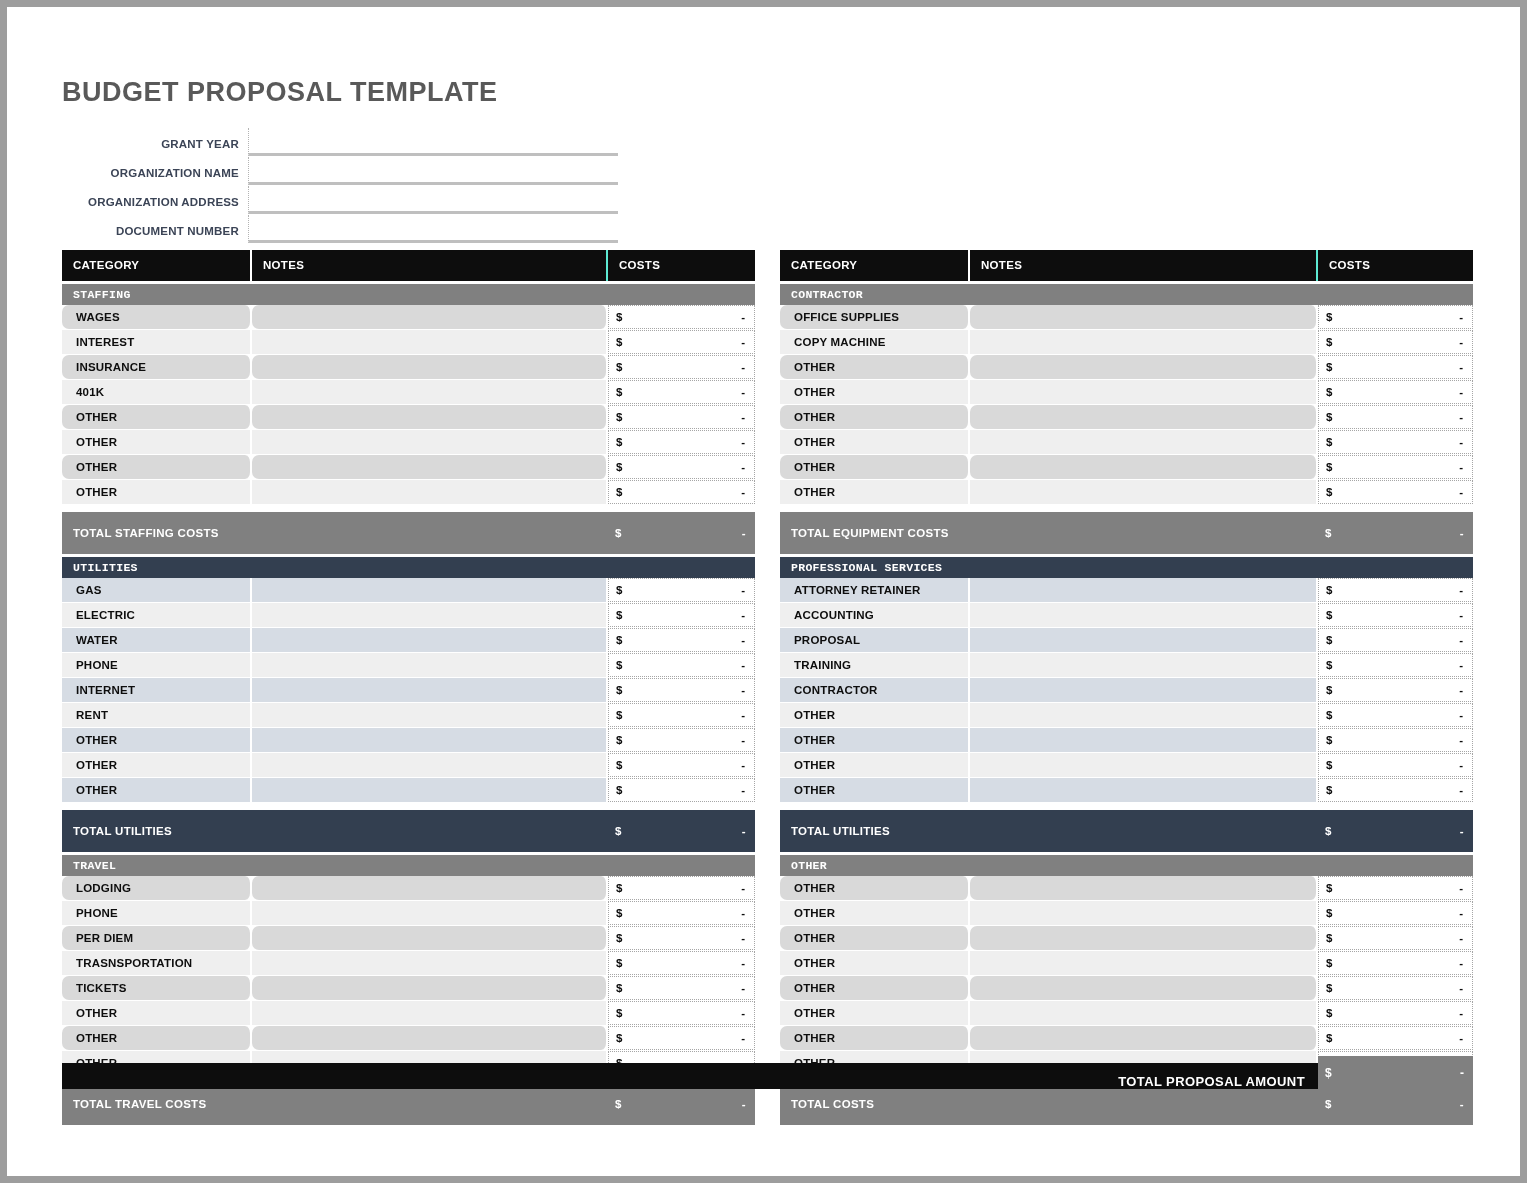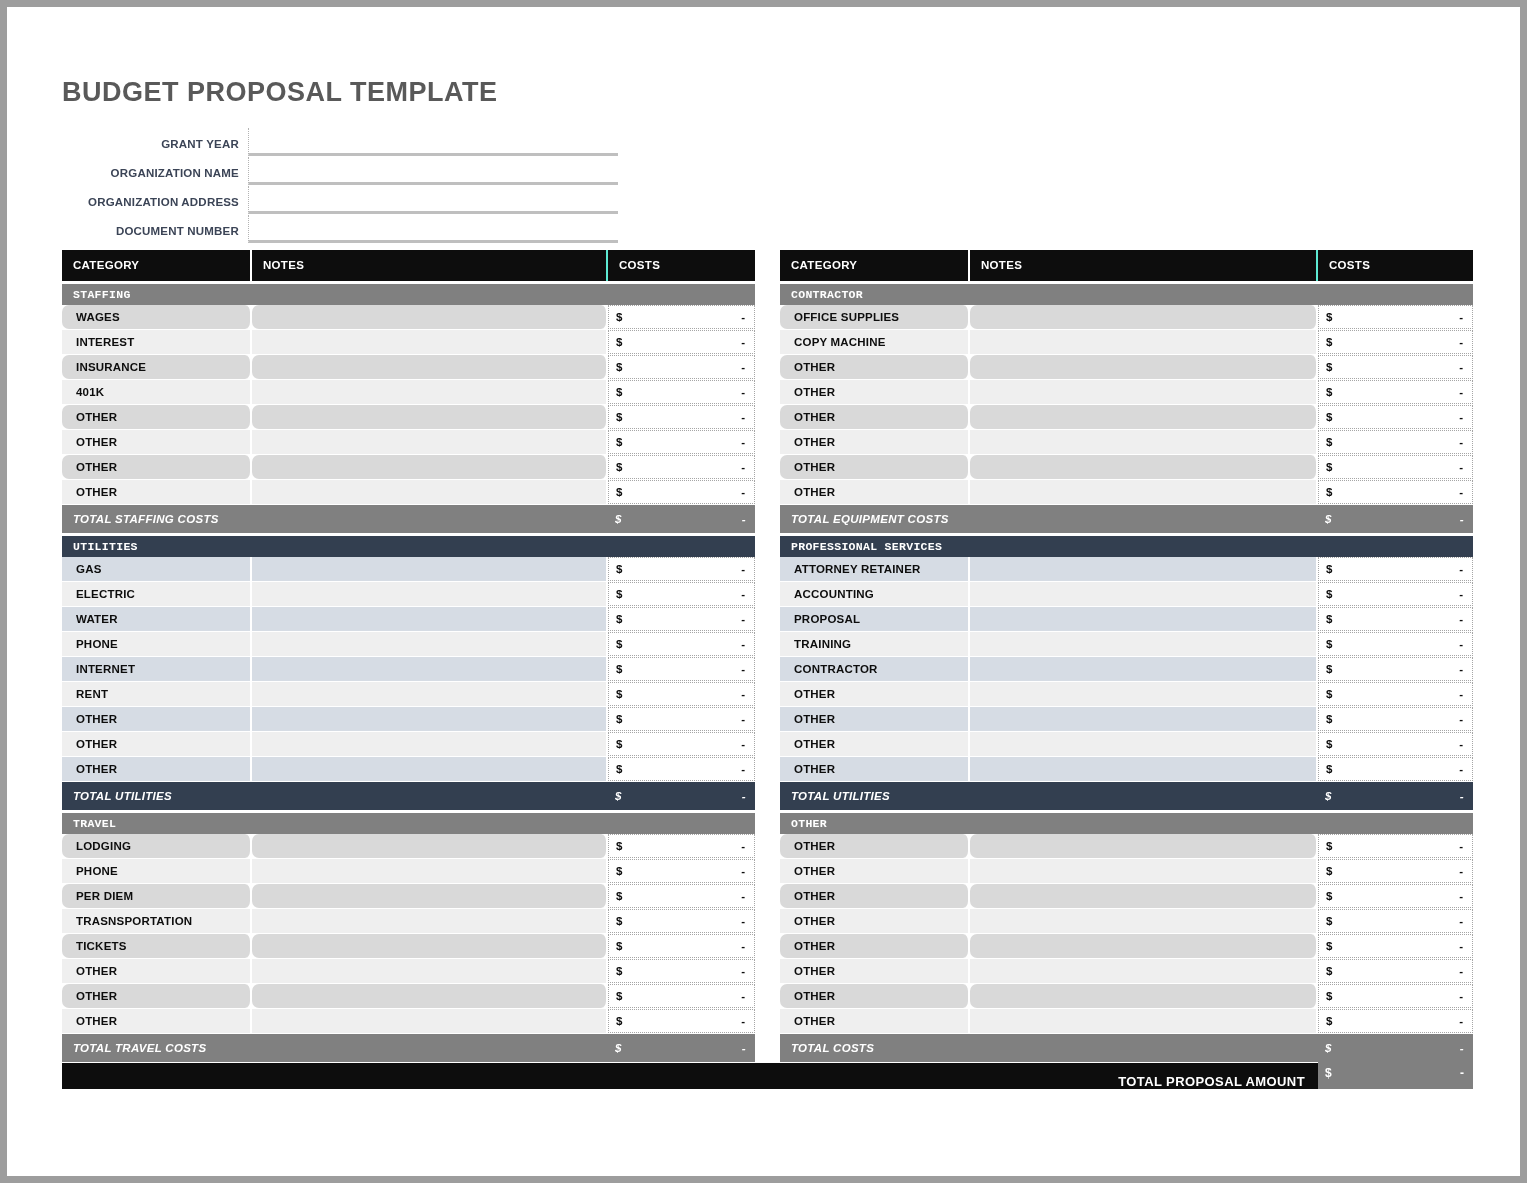--- a/index.html
+++ b/index.html
@@ -156,27 +156,26 @@
     padding: 0 9px 0 7px;
     font-size: 11.5px;
     font-weight: bold;
     color: #0d0d0d;
     line-height: 24px;
   }
 
   .total-row {
     display: flex;
     align-items: center;
-    height: 28px;
-    margin-top: 1px;
+    height: 42px;
+    margin-top: 8px;
     color: #ffffff;
     font-size: 11.5px;
     font-weight: bold;
     letter-spacing: 0.3px;
-    font-style: italic;
   }
   .total-label {
     padding-left: 11px;
     white-space: nowrap;
   }
   .total-money {
     margin-left: auto;
     display: flex;
     align-items: center;
     justify-content: space-between;

